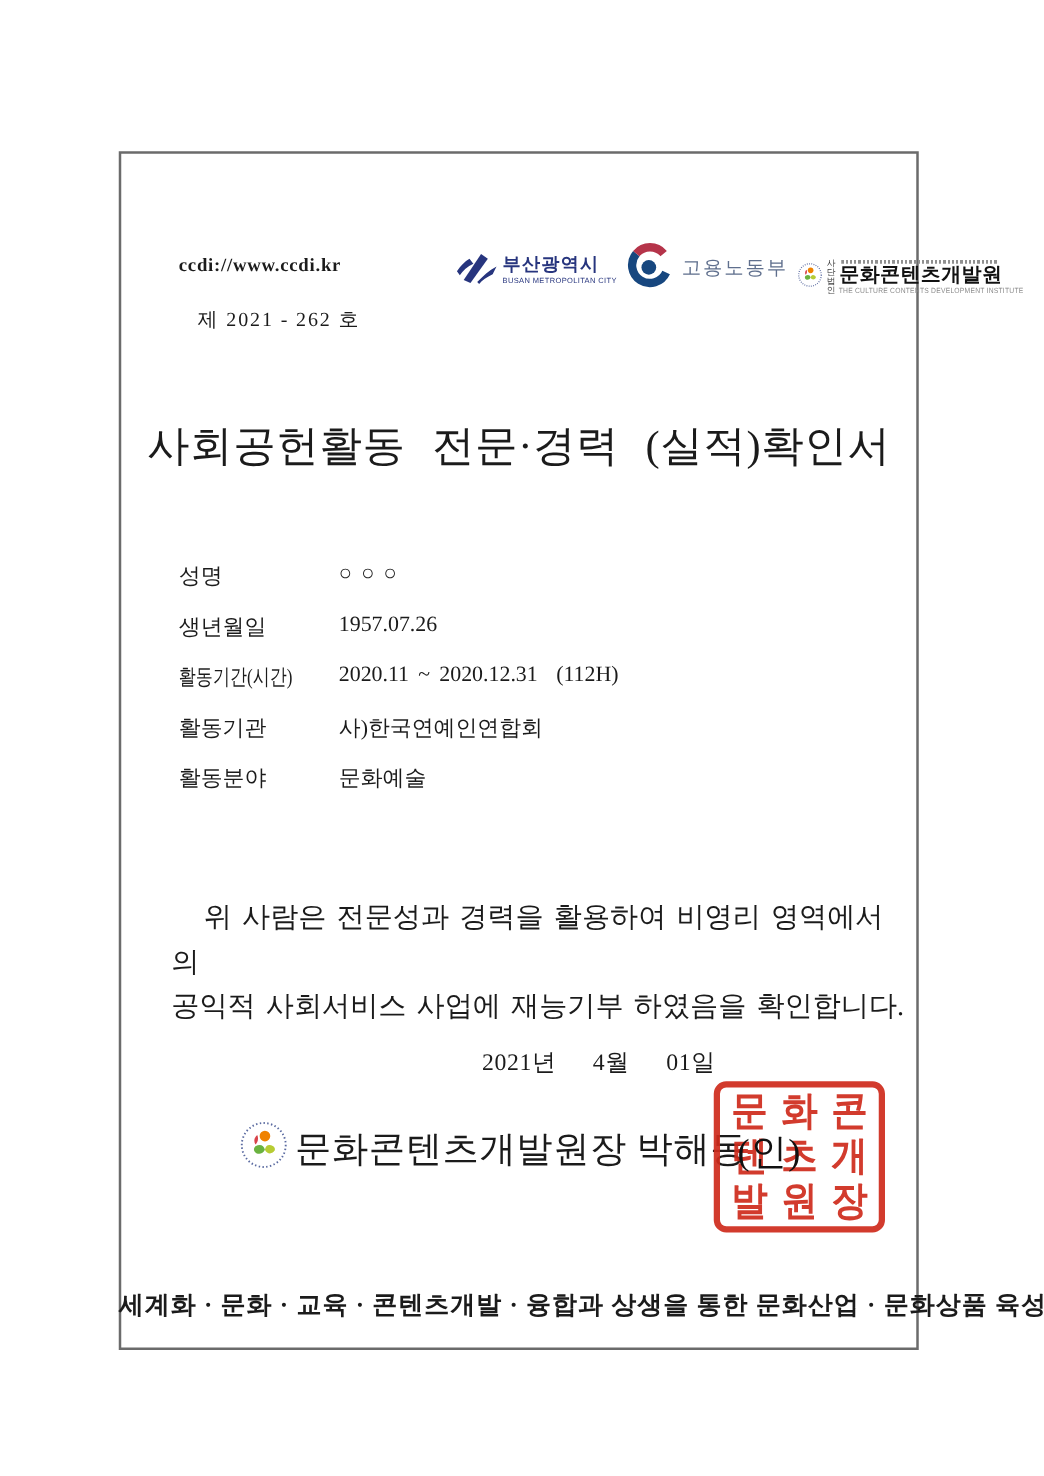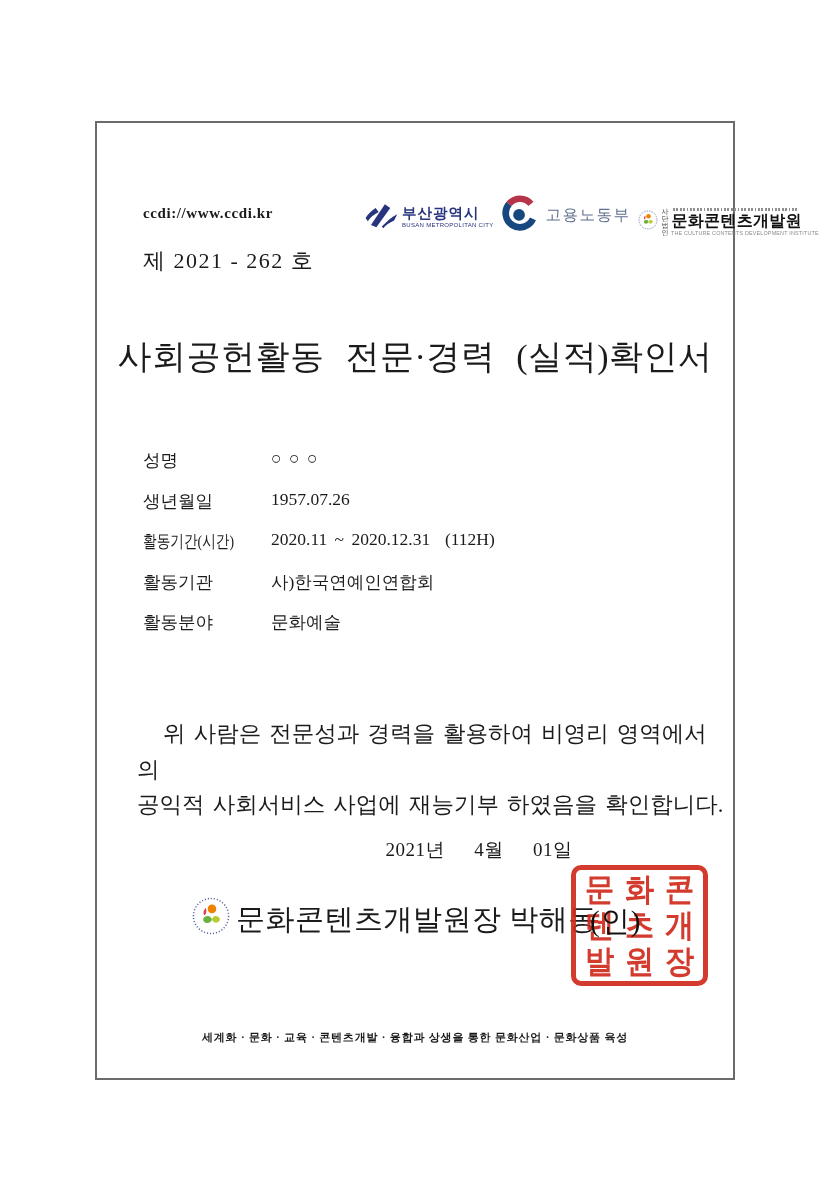--- a/index.html
+++ b/index.html
@@ -6,21 +6,21 @@
   body{
     width:835px;height:1181px;position:relative;overflow:hidden;
     background:#ffffff;color:#1b1b1b;
     font-family:"Liberation Serif","DejaVu Serif",serif;
   }
   .page-border{
     position:absolute;left:95px;top:121px;width:640px;height:959px;
     border:2px solid #6b6b6b;box-sizing:border-box;background:#fff;
   }
   .url{position:absolute;left:143px;top:205px;font-size:15px;font-weight:bold;letter-spacing:.6px;}
-  .doc-number{position:absolute;left:143px;top:246px;font-size:22px;letter-spacing:1.5px;}
+  .doc-number{position:absolute;left:158px;top:246px;font-size:16px;letter-spacing:1.5px;}
 
   
   .logo-row{position:absolute;left:364px;top:188px;height:48px;display:flex;align-items:flex-end;gap:8px;}
   .logo-block{display:flex;align-items:center;}
   .busan{gap:4px;}
   .busan-text{display:flex;flex-direction:column;line-height:1;}
   .busan-name{font-family:"Liberation Sans",sans-serif;font-weight:bold;font-size:14.5px;color:#27357e;letter-spacing:1px;white-space:nowrap;}
   .busan-sub{font-family:"Liberation Sans",sans-serif;font-size:6px;color:#27357e;letter-spacing:.3px;margin-top:2px;white-space:nowrap;}
   .moel{gap:6px;}
   .moel-name{font-family:"Liberation Sans",sans-serif;font-size:15.5px;color:#5f6f8d;letter-spacing:1.5px;white-space:nowrap;}
@@ -51,22 +51,22 @@
   .sig-name{position:absolute;left:236px;top:900px;font-size:29px;letter-spacing:.5px;white-space:nowrap;}
   .seal{
     position:absolute;left:571px;top:865px;width:137px;height:121px;
     border:5px solid #cf2b1c;border-radius:10px;box-sizing:border-box;
     display:grid;grid-template-columns:repeat(3,1fr);align-items:center;justify-items:center;
     padding:2px 3px;opacity:.92;z-index:2;
   }
   .seal span{font-size:27px;font-weight:bold;color:#cf2b1c;transform:scale(1.08,1.18);line-height:1;}
   .seal-mark{position:absolute;left:590px;top:902px;font-size:29px;color:#111;z-index:4;letter-spacing:1px;}
 
-  .slogan{position:absolute;left:95px;top:1030px;width:640px;text-align:center;
-    font-size:11px;font-weight:bold;letter-spacing:.8px;white-space:nowrap;}
+  .slogan{position:absolute;left:95px;top:1030px;width:640px;text-align:right;
+    font-size:20px;font-weight:bold;letter-spacing:.8px;white-space:nowrap;}
 </style>
 </head>
 <body>
 
 <div class="page-border"></div>
 
 <div class="url">ccdi://www.ccdi.kr</div>
 
 <div class="logo-row">
 

